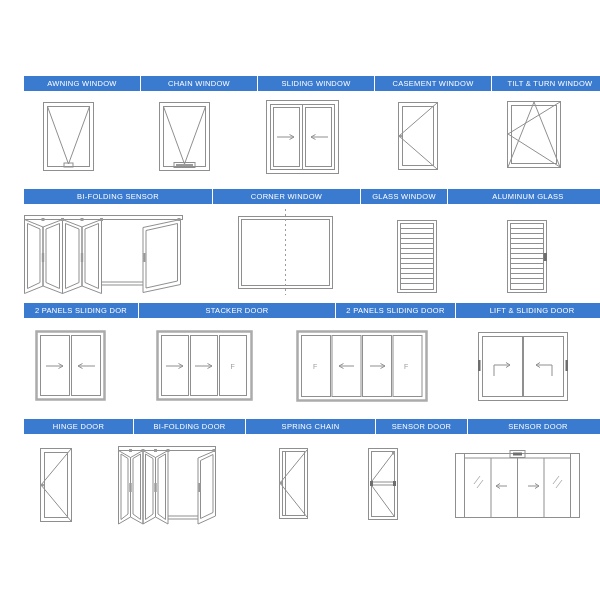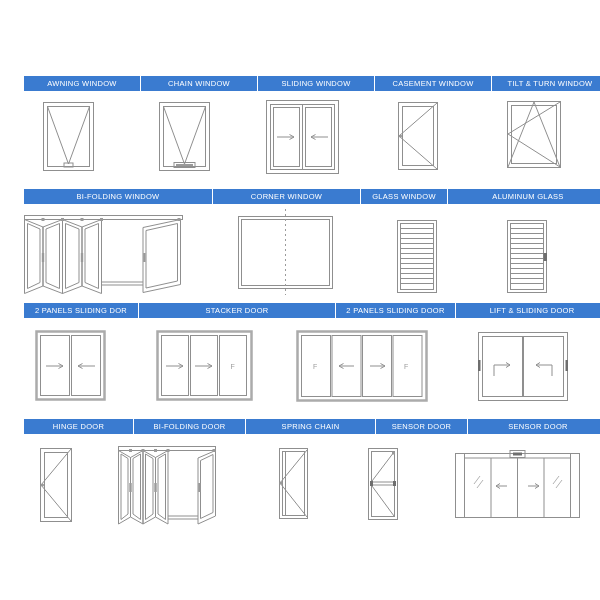--- a/index.html
+++ b/index.html
@@ -70,21 +70,21 @@
   <svg style="left:507px;top:101px" width="54" height="67" viewBox="0 0 54 67">
     <rect class="ln" x="0.5" y="0.5" width="53" height="66"></rect>
     <rect class="ln" x="4.5" y="4.5" width="45" height="58"></rect>
     <line class="ln" x1="1" y1="33" x2="53" y2="1"></line>
     <line class="ln" x1="1" y1="33" x2="53" y2="66"></line>
     <line class="ln" x1="1" y1="66" x2="27" y2="1"></line>
     <line class="ln" x1="53" y1="66" x2="27" y2="1"></line>
   </svg>
 
   <div class="banner" style="top:189px">
-    <div class="seg" style="width:188px">BI-FOLDING WINDOW</div>
+    <div class="seg" style="width:188px">BI-FOLDING SENSOR</div>
     <div class="seg" style="width:147px">CORNER WINDOW</div>
     <div class="seg" style="width:86px">GLASS WINDOW</div>
     <div class="seg" style="width:160px">ALUMINUM GLASS</div>
   </div>
 
   <svg style="left:24px;top:215px" width="159" height="80" viewBox="0 0 159 80">
     <rect class="ln" x="0.5" y="0.5" width="158" height="4"></rect>
     <polygon class="ln" points="0.5,4.5 19,12 19,71 0.5,78.5"></polygon>
     <polygon class="ln" points="3.5,8.5 16,14 16,67.5 3.5,73.5"></polygon>
     <polygon class="ln" points="19,12 38.5,4.5 38.5,78.5 19,71"></polygon>

